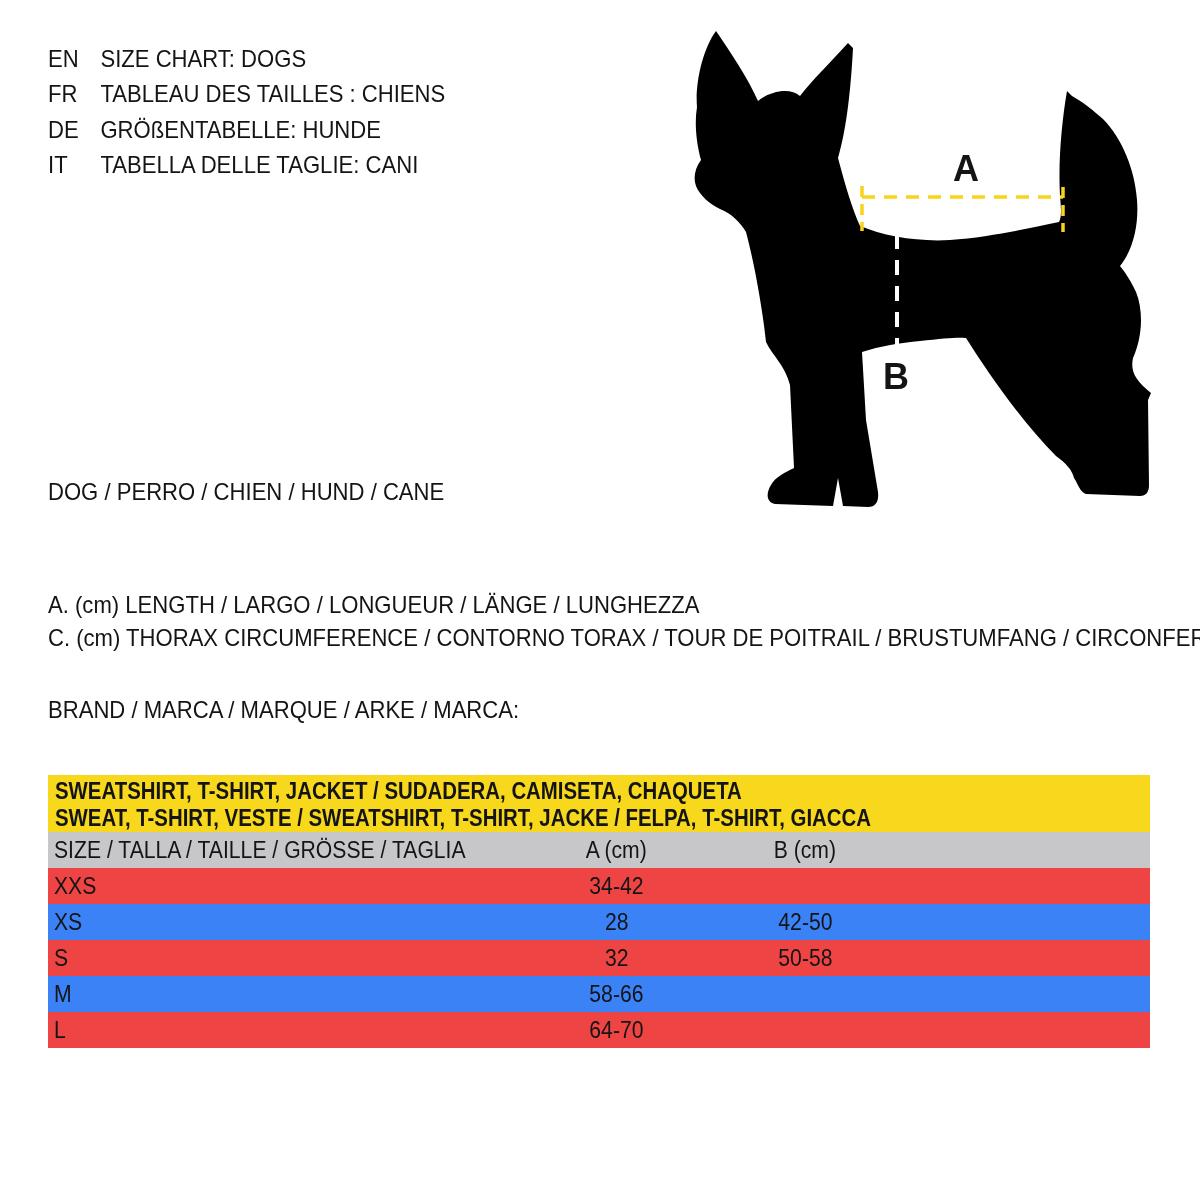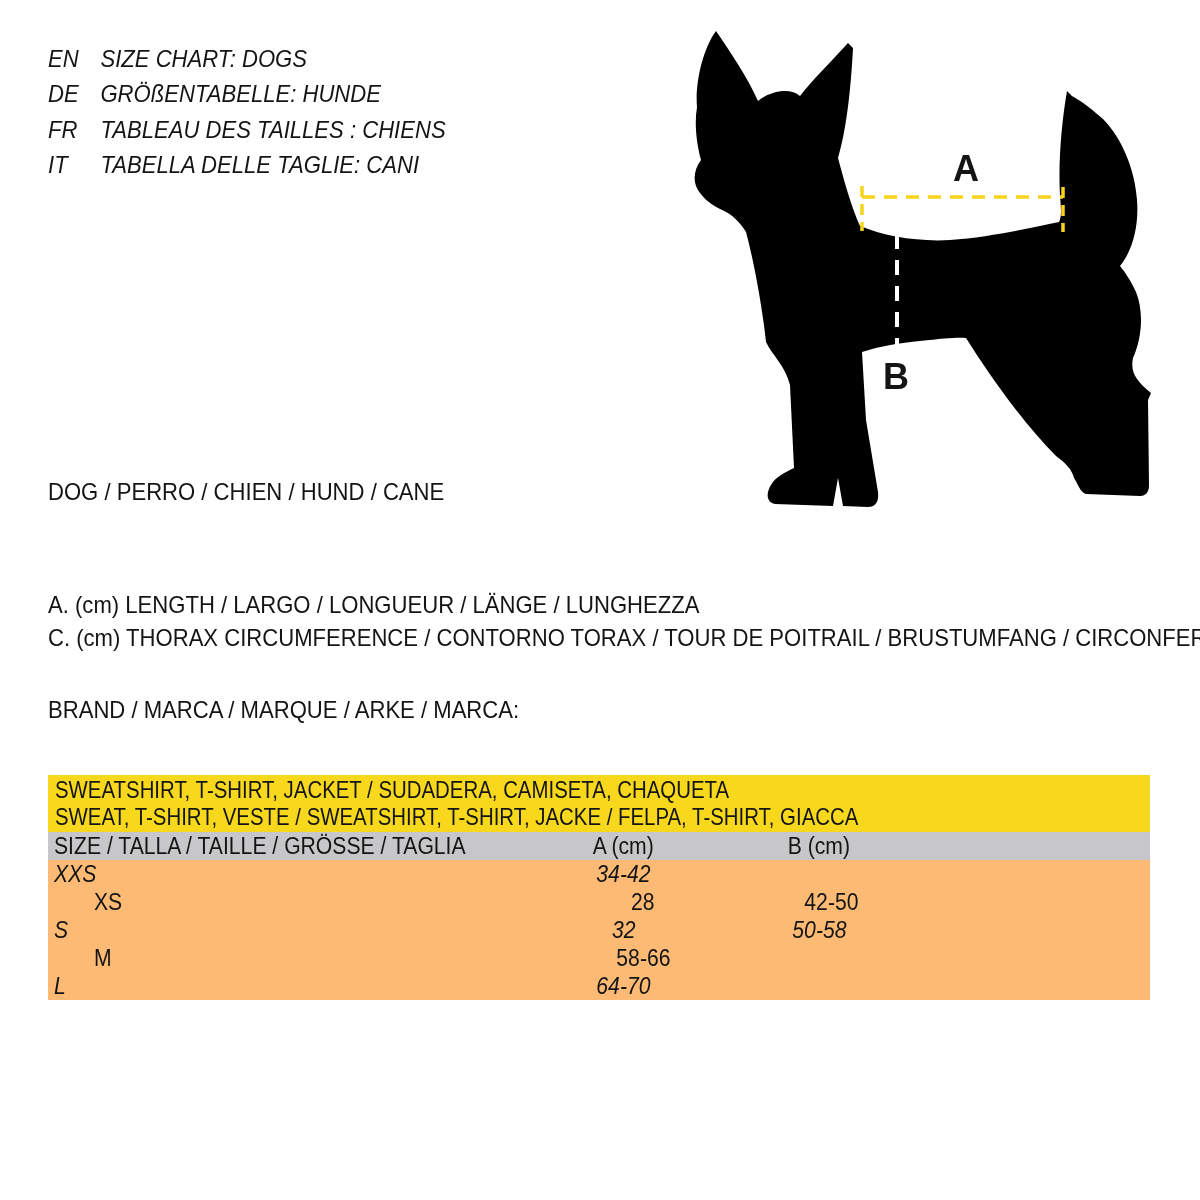--- a/index.html
+++ b/index.html
@@ -5,67 +5,67 @@
   html,body{margin:0;padding:0;background:#fff;}
   #canvas{
     position:relative;width:1200px;height:1200px;background:#ffffff;
     font-family:"Liberation Sans","DejaVu Sans",sans-serif;color:#141414;overflow:hidden;
   }
   .cond{display:inline-block;transform:scaleX(0.92);transform-origin:0 50%;white-space:nowrap;}
   .condc{display:inline-block;transform:scaleX(0.92);transform-origin:center;white-space:nowrap;}
 
   
   #lang-block{position:absolute;left:48px;top:41px;}
-  .lang-row{height:35.5px;display:flex;align-items:center;font-size:24px;font-style:italic;}
+  .lang-row{height:35.5px;display:flex;align-items:center;font-size:24px;}
   .lang-code{width:57px;flex:0 0 57px;}
 
   
   #dog-svg{position:absolute;left:690px;top:20px;width:470px;height:500px;}
   #dog-caption{position:absolute;left:48px;top:478px;font-size:24px;text-align:center;}
 
   
   #measure-block{position:absolute;left:48px;top:588px;}
   .measure-line{height:33px;display:flex;align-items:center;font-size:24px;}
 
   #brand-line{position:absolute;left:48px;top:696px;font-size:24px;text-decoration:underline;}
 
   
   #size-table{position:absolute;left:48px;top:775px;width:1102px;}
   #banner{background:#F8D81C;height:57px;padding:2px 0 0 7px;box-sizing:border-box;}
-  .banner-line{height:27px;display:flex;align-items:flex-end;font-size:24px;font-weight:400;}
+  .banner-line{height:27px;display:flex;align-items:flex-start;font-size:24px;font-weight:700;}
   .banner-line .cond{transform:scaleX(0.85);}
-  .t-row{display:grid;grid-template-columns:41.6% 20% 14.2% auto;height:28px;align-items:center;font-size:23px;gap:7px;}
+  .t-row{display:grid;grid-template-columns:41.6% 20% 14.2% auto;height:36px;align-items:center;font-size:23px;}
   .t-row .c1{padding-left:6px;text-align:left;}
   .t-row .c2,.t-row .c3{text-align:center;}
   #header-row{background:#C7C7C9;}
-  .row-alt{background:#fdba74;padding-left:40px;}
-  .row-plain{background:#fdba74;font-style:italic;}
+  .row-alt{background:#3b82f6;}
+  .row-plain{background:#ef4444;}
 </style>
 </head>
 <body>
 
 <div id="canvas">
 
   <div id="lang-block">
     <div class="lang-row">
       <span class="cond" style="display:flex;">
           <span class="lang-code">EN</span>
           <span>SIZE CHART: DOGS</span>
         </span>
     </div>
     <div class="lang-row">
       <span class="cond" style="display:flex;">
-          <span class="lang-code">DE</span>
-          <span>GRÖßENTABELLE: HUNDE</span>
+          <span class="lang-code">FR</span>
+          <span>TABLEAU DES TAILLES : CHIENS</span>
         </span>
     </div>
     <div class="lang-row">
       <span class="cond" style="display:flex;">
-          <span class="lang-code">FR</span>
-          <span>TABLEAU DES TAILLES : CHIENS</span>
+          <span class="lang-code">DE</span>
+          <span>GRÖßENTABELLE: HUNDE</span>
         </span>
     </div>
     <div class="lang-row">
       <span class="cond" style="display:flex;">
           <span class="lang-code">IT</span>
           <span>TABELLA DELLE TAGLIE: CANI</span>
         </span>
     </div>
   </div>
 

